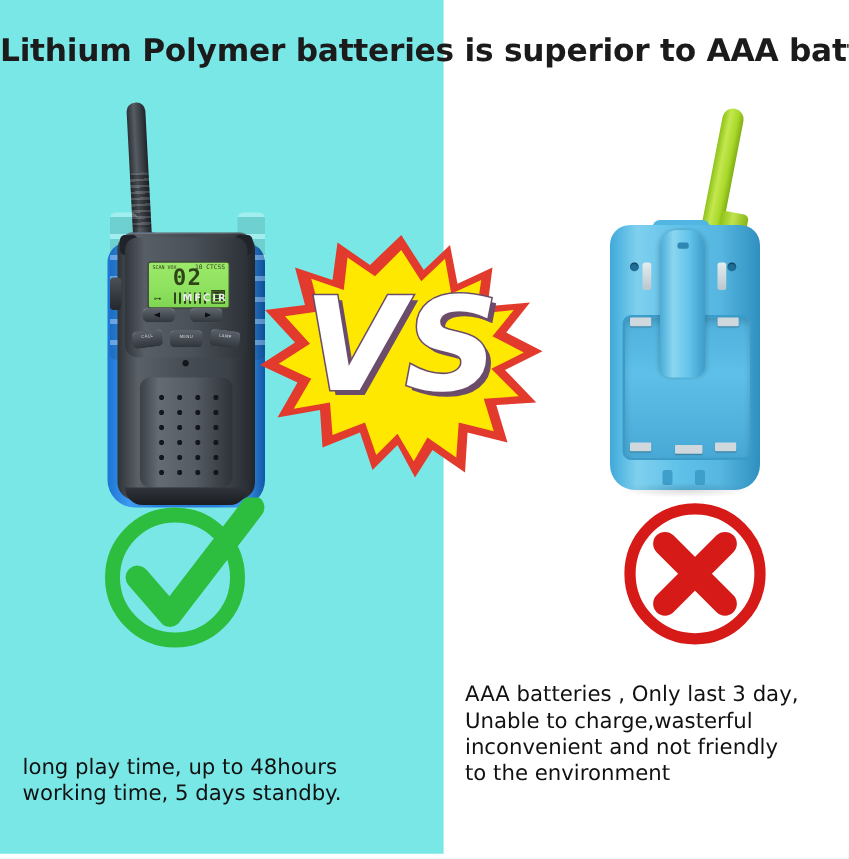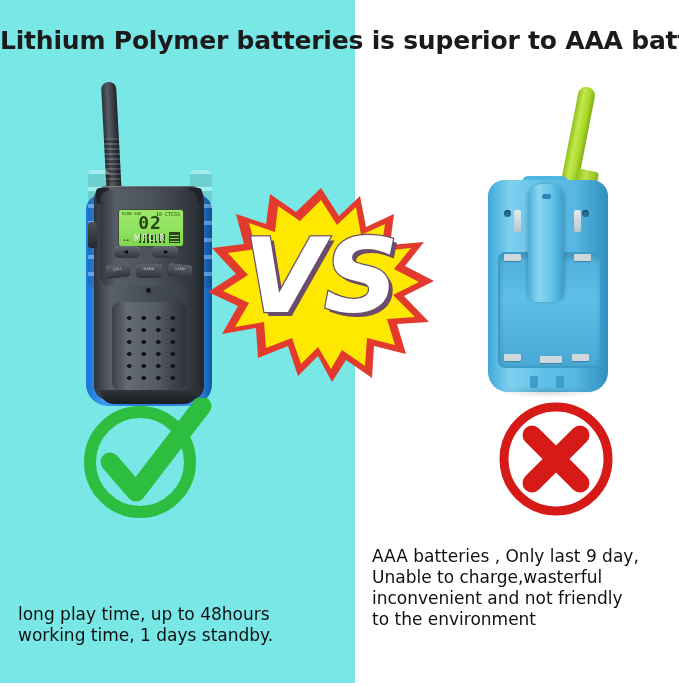--- a/index.html
+++ b/index.html
@@ -107,22 +107,22 @@
   .lcd-bars{
     position:absolute;left:20px;bottom:3px;width:26px;height:9px;
     background:repeating-linear-gradient(90deg,#2f4419 0 2px,transparent 2px 4px);
   }
   .lcd-lock{position:absolute;left:4px;bottom:3px;font-size:6px;color:#2f4419;line-height:7px;}
   .lcd-batt{position:absolute;right:3px;bottom:3px;width:9px;height:9px;
     border:1px solid #2f4419;background:repeating-linear-gradient(180deg,#2f4419 0 2px,transparent 2px 3px);}
 
   
   .wtL-brand{
-    position:absolute;left:38px;top:152px;width:64px;text-align:center;
-    font-size:8px;font-weight:normal;color:#e8ecef;letter-spacing:1.5px;
+    position:absolute;left:52px;top:152px;width:64px;text-align:center;
+    font-size:8px;font-weight:bold;color:#e8ecef;letter-spacing:1.5px;
     font-family:"DejaVu Sans", sans-serif;
   }
   
   .wtL-arrowL,.wtL-arrowR{
     position:absolute;top:164px;width:26px;height:11px;
     background:linear-gradient(180deg,#5d646c,#31363c);
     border-radius:5px;border-top:1px solid rgba(255,255,255,.25);
   }
   .wtL-arrowL{left:34px;}
   .wtL-arrowR{left:72px;}
@@ -350,19 +350,19 @@
   </div>
 
   <div class="cross-wrap">
     <svg width="132" height="122" viewBox="0 0 132 122">
       <circle cx="66" cy="61" r="52" fill="none" stroke="#D51A17" stroke-width="9"></circle>
       <path d="M42 37 L90 85 M90 37 L42 85" stroke="#D51A17" stroke-width="19" stroke-linecap="round"></path>
     </svg>
   </div>
 
   <div class="copy copy-left-b">long play time, up to 48hours
-working time, 1 days standby.</div>
-  <div class="copy copy-right">AAA batteries , Only last 9 day,
+working time, 5 days standby.</div>
+  <div class="copy copy-right">AAA batteries , Only last 3 day,
 Unable to charge,wasterful
 inconvenient and not friendly
  to the environment</div>
 
 </div>
 
 </body></html>

